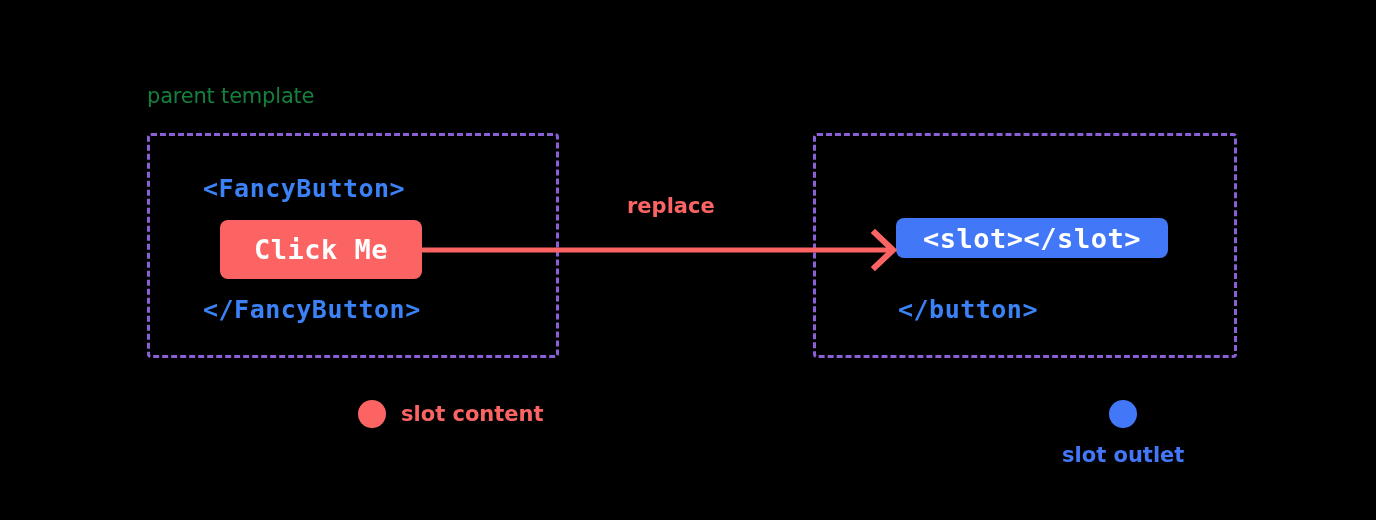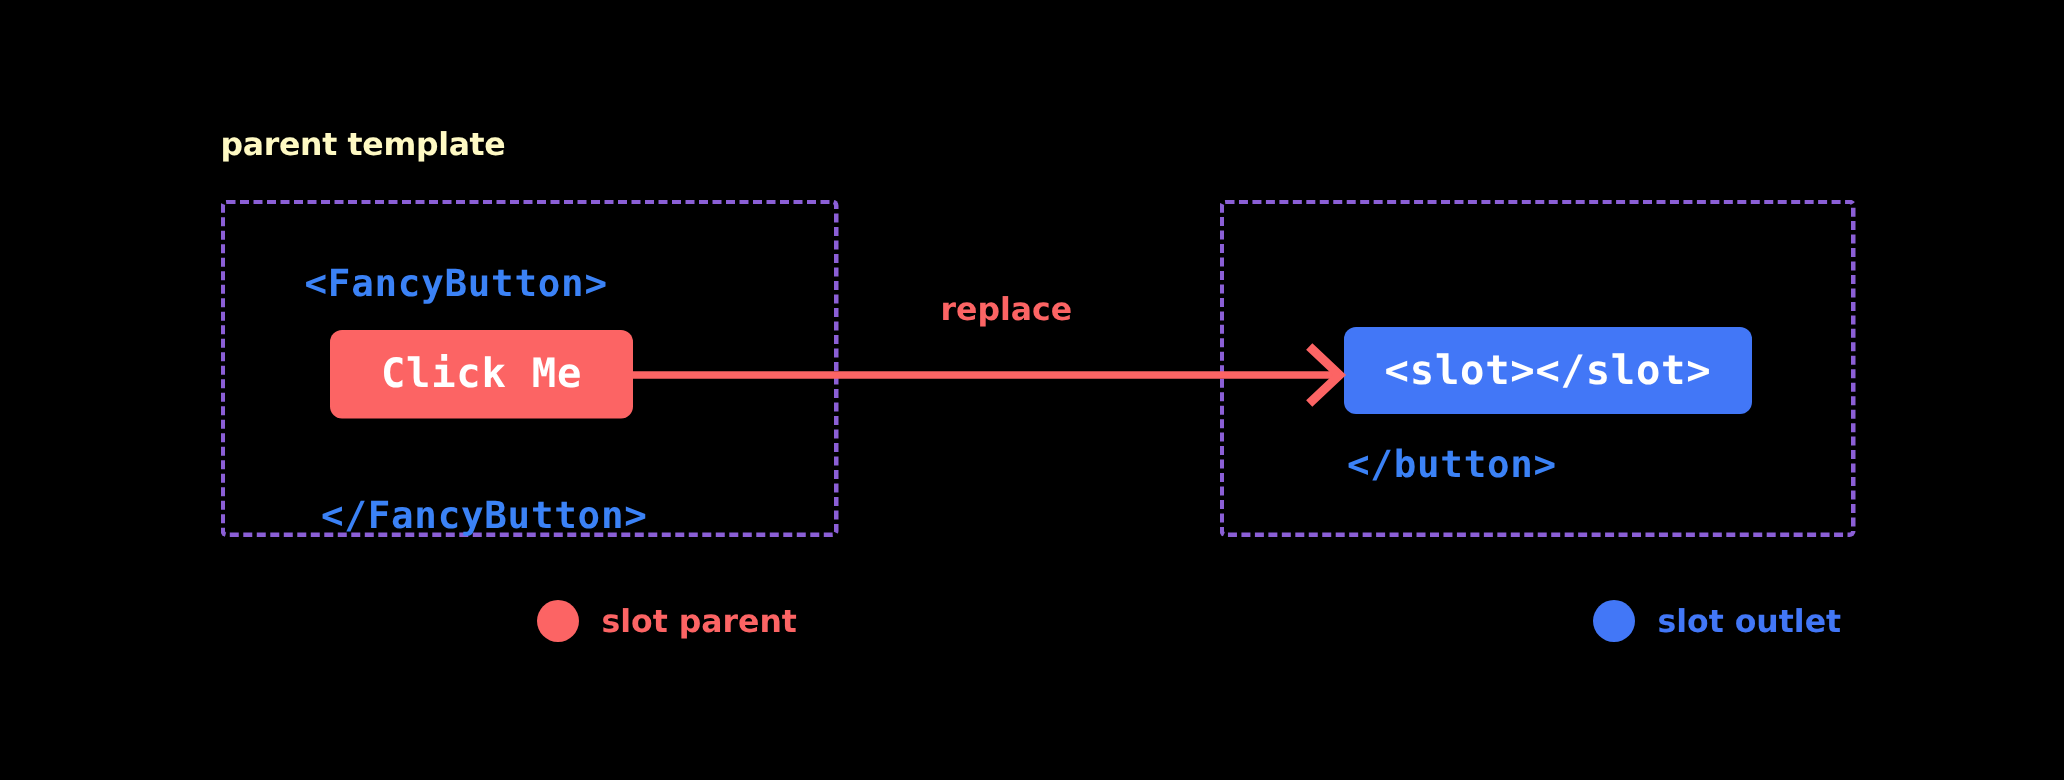--- a/index.html
+++ b/index.html
@@ -17,23 +17,23 @@
   }
 
   .stage {
     position: absolute;
     inset: 0;
   }
 
   
   .caption {
     position: absolute;
-    color: #fef9c3;
+    color: #15803d;
     font-family: "DejaVu Sans", sans-serif;
-    font-weight: bold;
+    font-weight: normal;
     font-size: 21px;
     letter-spacing: -0.2px;
     white-space: nowrap;
   }
   #caption-parent   { left: 147px; top: 84px; }
   #caption-fancy    { left: 812px; top: 84px; }
 
   
   .panel {
     position: absolute;
@@ -48,21 +48,21 @@
   .code-tag {
     position: absolute;
     color: #3b82f6;
     font-family: "DejaVu Sans Mono", monospace;
     font-weight: bold;
     font-size: 25px;
     white-space: nowrap;
     letter-spacing: 0.5px;
   }
   #tag-fancy-open   { left: 203px; top: 174px; }
-  #tag-fancy-close  { left: 214px; top: 295px; margin-top: 34px; }
+  #tag-fancy-close  { left: 203px; top: 295px; }
   #tag-button-open  { left: 898px; top: 174px; }
   #tag-button-close { left: 898px; top: 295px; }
 
   
   .chip {
     position: absolute;
     display: flex;
     align-items: center;
     justify-content: center;
     border-radius: 8px;
@@ -72,21 +72,21 @@
     font-size: 27px;
     letter-spacing: 0.5px;
     white-space: nowrap;
     box-sizing: border-box;
   }
   #chip-click-me {
     left: 220px; top: 220px; width: 202px; height: 59px;
     background: #fc6464;
   }
   #chip-slot {
-    left: 896px; top: 218px; width: 272px; height: 58px;
+    left: 896px; top: 218px; width: 272px; height: 40px;
     background: #4277f7;
   }
 
   
   #arrow-wrap {
     position: absolute;
     left: 405px;
     top: 228px;
     width: 500px;
     height: 44px;
@@ -118,21 +118,21 @@
   }
   .legend-label {
     font-family: "DejaVu Sans", sans-serif;
     font-weight: bold;
     font-size: 21px;
   }
   #legend-slot-content { left: 358px; top: 400px; }
   #legend-slot-content .legend-dot   { background: #fc6464; }
   #legend-slot-content .legend-label { color: #fc6464; }
 
-  #legend-slot-outlet { left: 1062px; top: 400px; }
+  #legend-slot-outlet { left: 1062px; top: 400px; flex-direction: column; }
   #legend-slot-outlet .legend-dot   { background: #4277f7; }
   #legend-slot-outlet .legend-label { color: #4277f7; }
 </style>
 </head>
 <body>
 
 <div class="stage">
 
   <div class="caption" id="caption-parent">parent template</div>
 
@@ -156,21 +156,21 @@
     <svg width="500" height="44" viewBox="0 0 500 44">
       <line x1="0" y1="22" x2="487" y2="22" stroke="#fc6464" stroke-width="5"></line>
       <polyline points="470,5 488,22 470,39" fill="none" stroke="#fc6464" stroke-width="6" stroke-linecap="square" stroke-linejoin="miter"></polyline>
     </svg>
   </div>
 
   <div id="arrow-label">replace</div>
 
   <div class="legend-item" id="legend-slot-content">
     <span class="legend-dot"></span>
-    <span class="legend-label">slot parent</span>
+    <span class="legend-label">slot content</span>
   </div>
 
   <div class="legend-item" id="legend-slot-outlet">
     <span class="legend-dot"></span>
     <span class="legend-label">slot outlet</span>
   </div>
 
 </div>
 
 </body></html>

